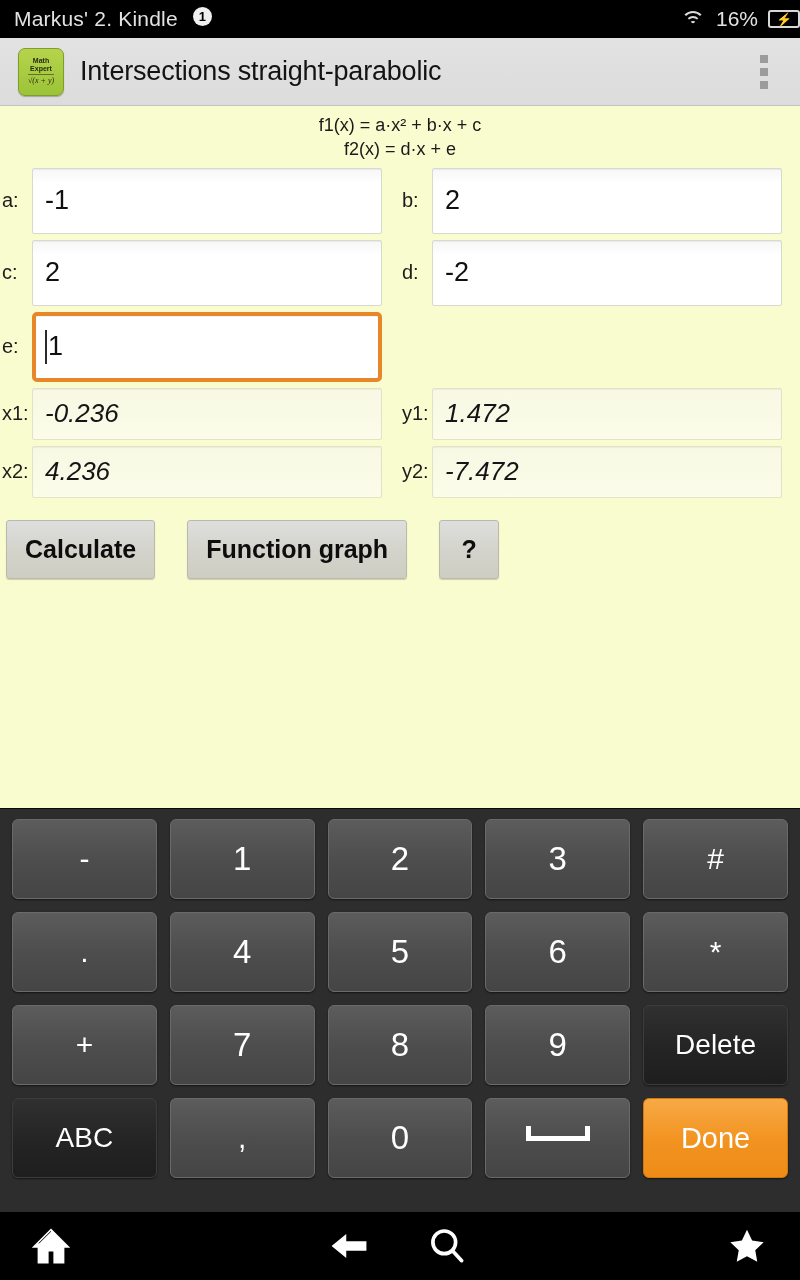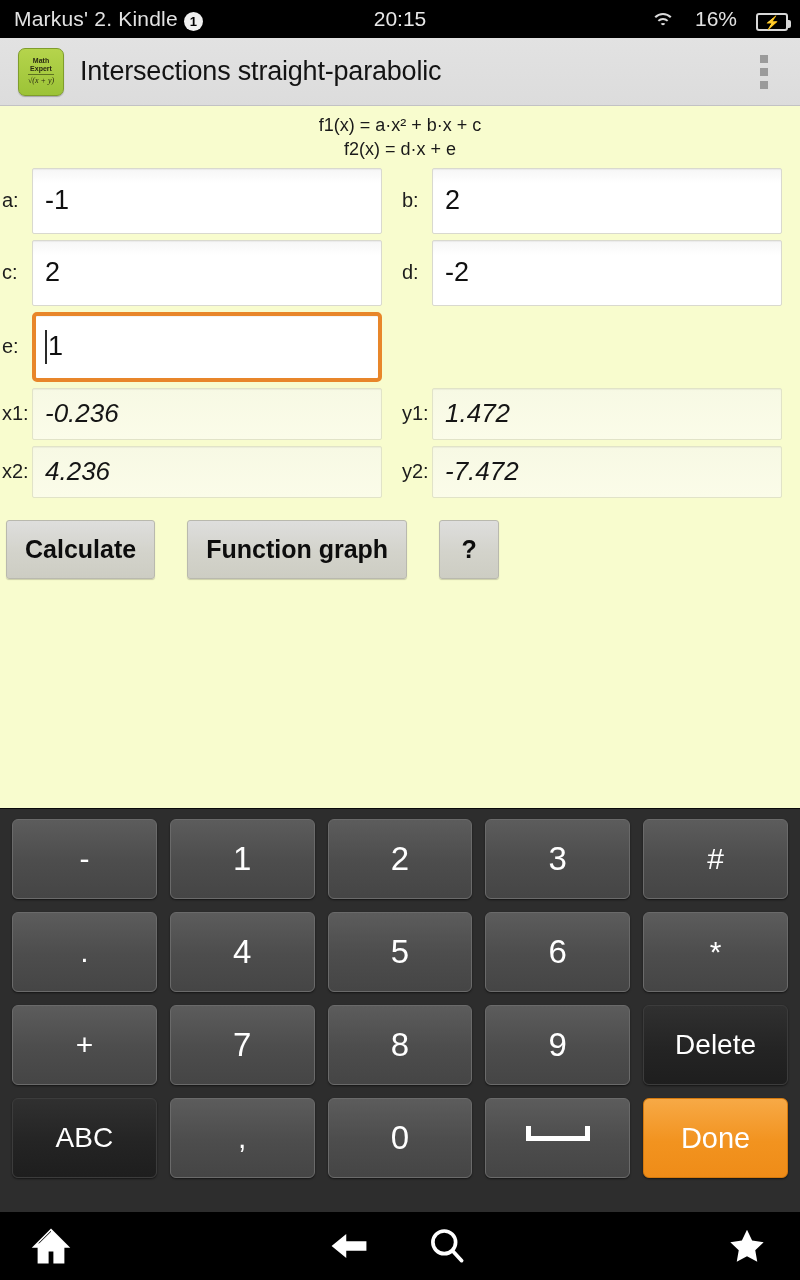--- a/index.html
+++ b/index.html
@@ -10,29 +10,29 @@
     overflow: hidden;
   }
   #screen { position: relative; width: 800px; height: 1280px; background: #f8fcce; }
 
   
   .statusbar {
     position: absolute; top: 0; left: 0; width: 800px; height: 38px;
     background: #000; color: #dcdcdc;
     display: flex; align-items: center;
   }
-  .sb-left { display: flex; align-items: flex-end; gap: 6px; padding-left: 14px; }
+  .sb-left { display: flex; align-items: flex-start; gap: 15px; padding-left: 14px; }
   .sb-device { font-size: 21px; letter-spacing: .2px; color: #e2e2e2; }
   .sb-badge {
     width: 19px; height: 19px; border-radius: 50%; background: #f0f0f0; color: #000;
     font-size: 13px; font-weight: bold; display: flex; align-items: center; justify-content: center;
   }
   .sb-center { position: absolute; left: 0; width: 800px; text-align: center; font-size: 21px; color: #e8e8e8; }
   .sb-right {
-    position: absolute; right: 12px; display: flex; align-items: flex-end; gap: 19px;
+    position: absolute; right: 0; display: flex; align-items: center; gap: 10px;
   }
   .sb-pct { font-size: 21px; color: #e2e2e2; }
   .wifi-ic { width: 26px; height: 20px; position: relative; }
   .wifi-ic i {
     position: absolute; left: 50%; transform: translateX(-50%);
     border: 2.4px solid #dcdcdc; border-bottom-color: transparent;
     border-left-color: transparent; border-right-color: transparent;
     border-radius: 50%;
   }
   .wifi-ic i:nth-child(1){ width: 24px; height: 24px; top: 2px; }
@@ -160,21 +160,20 @@
 </head>
 <body>
 
 <div id="screen">
 
   <div class="statusbar">
     <div class="sb-left">
       <span class="sb-device">Markus' 2. Kindle</span>
       <span class="sb-badge">1</span>
     </div>
-    <div class="sb-center">20:15</div>
     <div class="sb-right">
       <span class="wifi-ic">
           <i></i>
           <i></i>
           <i></i>
         </span>
       <span class="sb-pct">16%</span>
       <span class="batt">
           <span class="bolt">⚡</span>
         </span>

